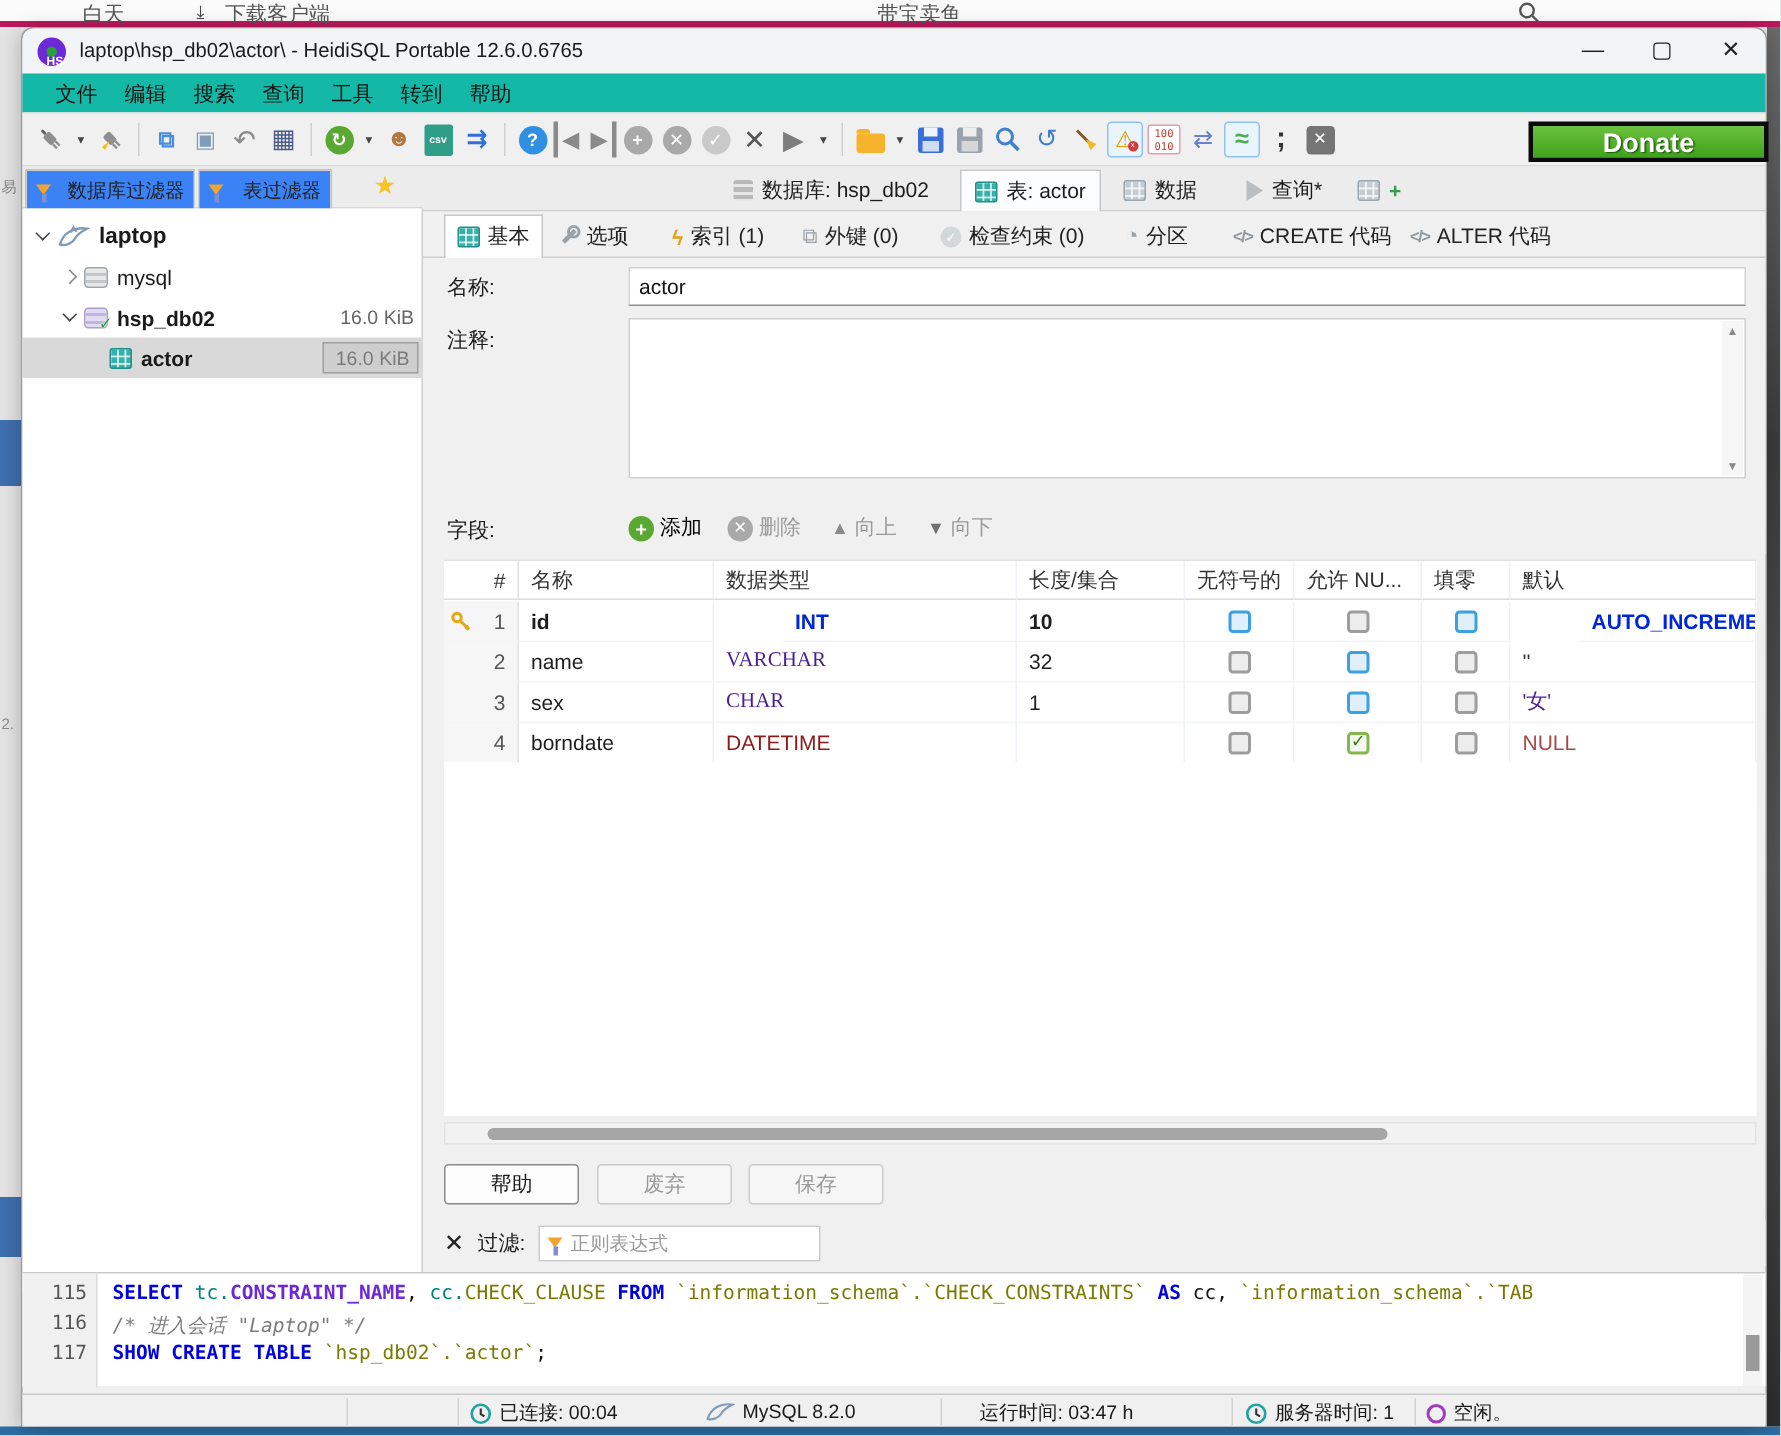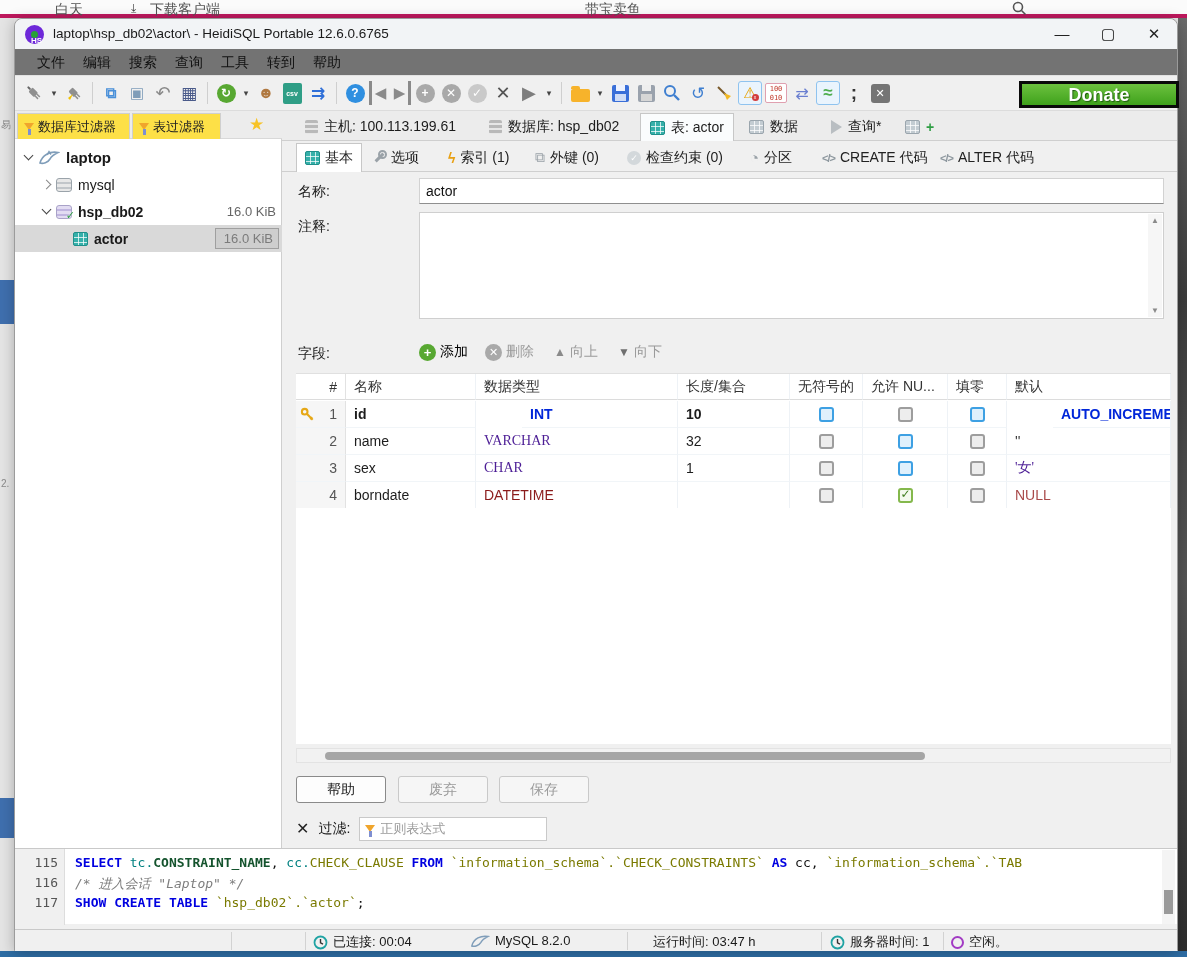--- a/index.html
+++ b/index.html
@@ -13,21 +13,21 @@
   #leftstrip{left:0;top:18px;width:14px;height:933px;background:#e4e4e4;color:#8a8a8a;font-size:10px;overflow:hidden;}
   #rightstrip{left:1178px;top:18px;width:9px;height:933px;background:linear-gradient(#6b6b6b,#3c3c3c 30%,#555 60%,#2e2e2e);}
   #taskbar{left:0;top:951px;width:1187px;height:6px;}
 
   
   #win{left:14px;top:18px;width:1164px;height:933px;background:#f0f0f0;border:1px solid #9b9b9b;border-radius:8px 8px 0 0;box-shadow:0 2px 14px rgba(0,0,0,.25);}
   #titlebar{left:0;top:0;width:1162px;height:30px;background:#f2f4f6;border-radius:8px 8px 0 0;}
   .appbadge{left:10px;top:6px;width:19px;height:19px;border-radius:50%;background:#27a037;color:#fff;font-size:8px;font-weight:bold;text-align:center;line-height:19px;border:6px solid #6d28d9;}
   #title{left:38px;top:7px;font-size:13.5px;color:#1a1a1a;}
   .winbtn{top:0;width:46px;height:30px;text-align:center;line-height:30px;font-size:15px;color:#222;}
-  #menubar{left:0;top:30px;width:1162px;height:26px;background:#737373;}
+  #menubar{left:0;top:30px;width:1162px;height:26px;background:#14b8a6;}
   .menuitem{top:3px;font-size:14px;color:#111;padding:2px 6px;}
 
   
   #toolbar{left:0;top:56px;width:1162px;height:36px;background:#f0f0f0;border-top:1px solid #e2e2e2;border-bottom:1px solid #dcdcdc;display:flex;align-items:center;padding-left:6px;}
   .tbi{display:inline-flex;width:24px;height:24px;align-items:center;justify-content:center;font-size:15px;color:#666;margin:0 1px;flex:none;}
   .tbi.dd{width:12px;font-size:9px;color:#444;}
   .tbsep{width:1px;height:22px;background:#cfcfcf;margin:0 5px;flex:none;}
   .circ{width:19px;height:19px;border-radius:50%;color:#fff;font-size:12px;line-height:19px;text-align:center;font-weight:bold;}
   .circ.green{background:#58a832;}
   .circ.gray{background:#a9a9a9;}
@@ -40,21 +40,21 @@
   .ifloppy{position:relative;width:17px;height:17px;background:#3a6fd8;border-radius:2px;}
   .ifloppy::before{content:"";position:absolute;left:4px;top:0;width:9px;height:6px;background:#eef3ff;}
   .ifloppy::after{content:"";position:absolute;left:3px;bottom:1px;width:11px;height:7px;background:#cfdcf6;}
   .ifloppy.gray{background:#9aa2ad;}
   .ifloppy.gray::before{background:#eee;}
   .ifloppy.gray::after{background:#d6d6d6;}
   #donate{left:1004px;top:5px;width:160px;height:27px;background:linear-gradient(#6cc13e,#3fa21c);border:3px solid #0a0a0a;color:#fff;font-weight:bold;font-size:18px;text-align:center;line-height:22px;text-shadow:1px 1px 1px #1f5b0e;}
 
   
   #sidetabs{left:0;top:92px;width:267px;height:28px;background:#ececec;border-bottom:1px solid #d8d8d8;}
-  .sidetab{top:2px;height:26px;background:#fde047;border:1px solid #cfcfcf;border-bottom:none;font-size:13px;color:#222;display:flex;align-items:center;padding:0 6px;gap:4px;}
+  .sidetab{top:2px;height:26px;background:#3b82f6;border:1px solid #cfcfcf;border-bottom:none;font-size:13px;color:#222;display:flex;align-items:center;padding:0 6px;gap:4px;justify-content:space-between;}
   .funnel{width:0;height:0;border-left:5px solid transparent;border-right:5px solid transparent;border-top:7px solid #f0a52c;position:relative;}
   .funnel::after{content:"";position:absolute;left:-1.5px;top:-1px;width:3px;height:6px;background:#7f8fd0;}
   .star{color:#f7c325;font-size:17px;}
   #tree{left:0;top:120px;width:267px;height:723px;background:#fff;border-right:1px solid #cfcfcf;}
   .trow{left:0;width:267px;height:27px;display:flex;align-items:center;font-size:14px;color:#1a1a1a;gap:6px;}
   .trow .size{position:absolute;right:6px;color:#666;font-size:13px;}
   .chevd{width:7px;height:7px;border-right:1.6px solid #444;border-bottom:1.6px solid #444;transform:rotate(45deg);margin-top:-4px;}
   .chevr{width:7px;height:7px;border-right:1.6px solid #888;border-bottom:1.6px solid #888;transform:rotate(-45deg);}
   .idb{width:16px;height:14px;border-radius:3px;border:1px solid #a9a2c8;background:repeating-linear-gradient(#e2dcf2 0 3px,#c0b5e0 3px 5px);position:relative;}
   .idb.gray{border-color:#9aa3aa;background:repeating-linear-gradient(#e8e8e8 0 3px,#c2c6ca 3px 5px);}
@@ -128,21 +128,21 @@
   #filterrow{left:267px;top:794px;width:895px;height:31px;background:#f0f0f0;display:flex;align-items:center;gap:9px;padding-left:14px;}
   #filterinput{width:188px;height:24px;background:#fff;border:1px solid #c9c9c9;display:flex;align-items:center;gap:5px;padding:0 5px;color:#9a9a9a;font-size:13px;}
 
   
   #log{left:0px;top:829px;width:1162px;height:76px;background:#fff;border-top:1px solid #c9c9c9;font-family:"DejaVu Sans Mono","Liberation Mono",monospace;font-size:13px;}
   #gutter{left:0;top:0;width:50px;height:76px;background:#f0f0f0;border-right:1px solid #ddd;}
   .lnum{position:absolute;right:6px;color:#555;font-size:13px;}
   .lline{position:absolute;left:60px;white-space:nowrap;overflow:hidden;width:1085px;}
   .kw{color:#0000e0;font-weight:bold;}
   .tbn{color:#008080;}
-  .coln{color:#14532d;font-weight:bold;text-align:right;}
+  .coln{color:#6d28d9;font-weight:bold;text-align:right;}
   .idn{color:#7a7a00;}
   .cmt{color:#7d7d7d;font-style:italic;}
   .pln{color:#111;}
   #logscroll{left:1147px;top:1px;width:13px;height:74px;background:#f4f4f4;}
   #logthumb{left:2px;top:40px;width:9px;height:24px;background:#9a9a9a;}
 
   
   #statusbar{left:0;top:910px;width:1162px;height:22px;background:#f0f0f0;border-top:1px solid #c9c9c9;font-size:13px;color:#1a1a1a;}
   .sdiv{top:2px;width:1px;height:18px;background:#d2d2d2;}
   .sitem{top:3px;display:flex;align-items:center;gap:5px;white-space:nowrap;}
@@ -322,24 +322,20 @@
         <span class="size">16.0 KiB</span>
       </div>
       <div class="abs trow selrow" style="top:86px;padding-left:58px">
         <span class="igrid"></span>
         <span class="bold">actor</span>
         <span class="sizebox">16.0 KiB</span>
       </div>
     </div>
 
     <div class="abs" id="maintabs">
-      <div class="abs mtab" style="left:14px">
-        <span class="isrv"></span>
-        <span>主机: 100.113.199.61</span>
-      </div>
       <div class="abs mtab" style="left:198px">
         <span class="isrv"></span>
         <span>数据库: hsp_db02</span>
       </div>
       <div class="abs mtab active" style="left:358px">
         <span class="igrid"></span>
         <span>表: actor</span>
       </div>
       <div class="abs mtab" style="left:458px">
         <span class="igrid gray"></span>

